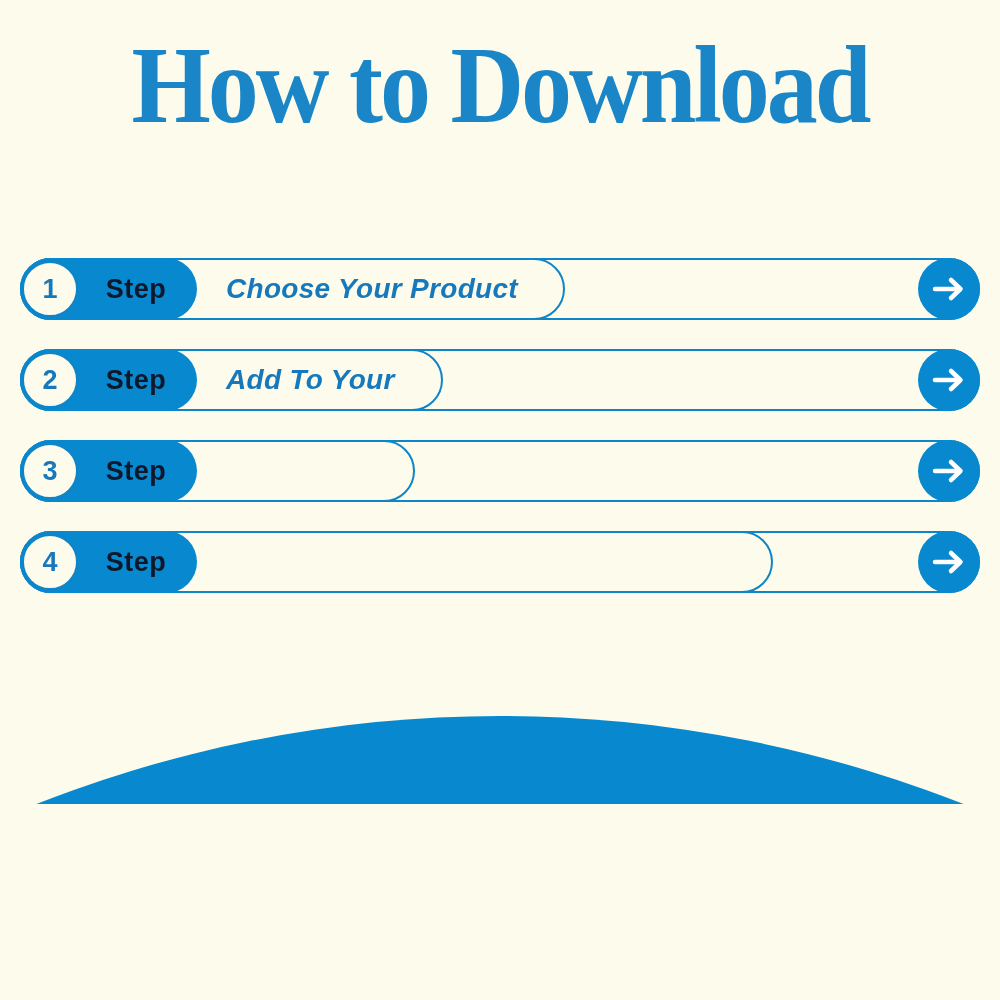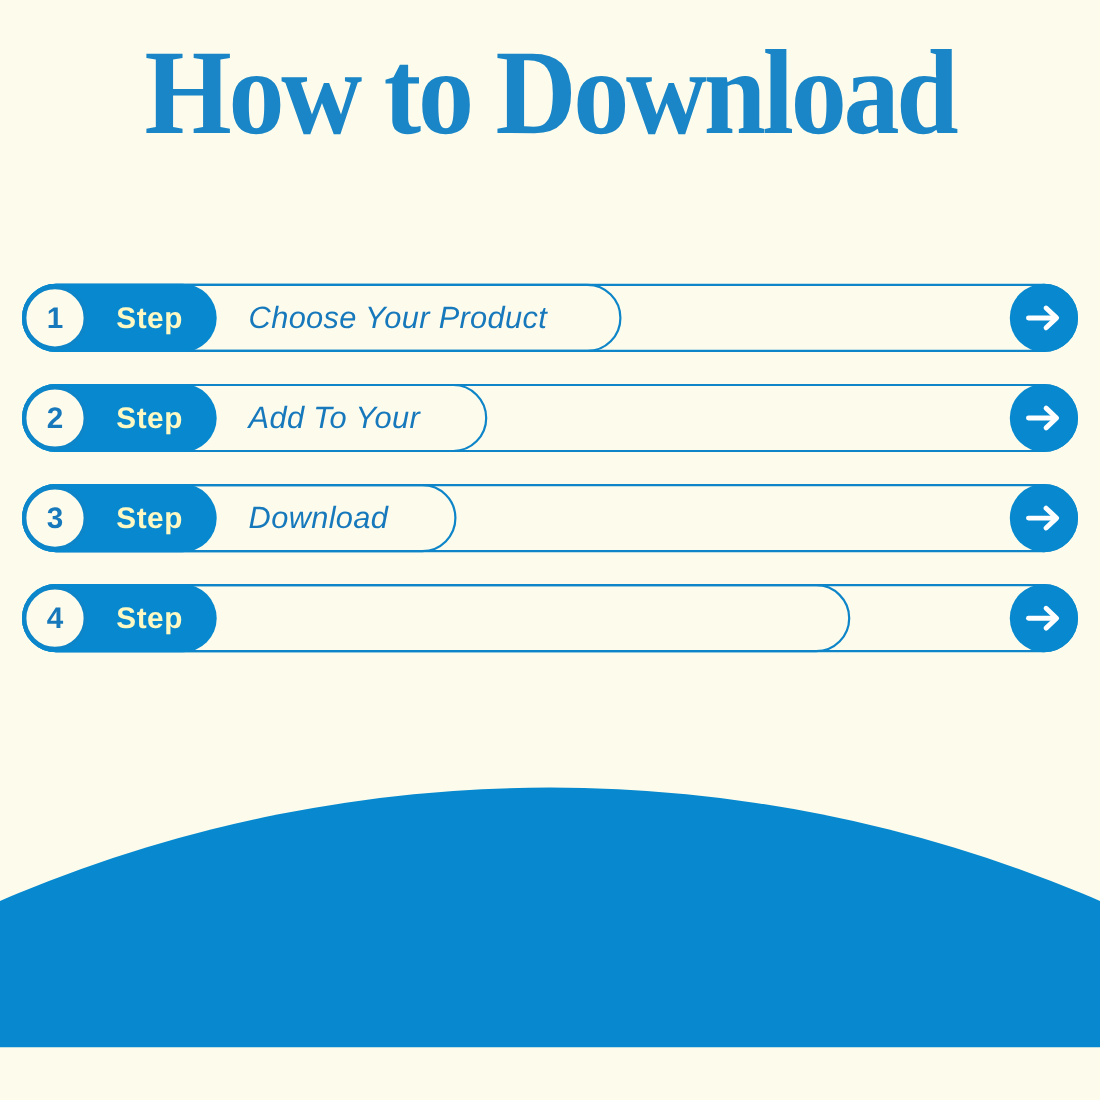--- a/index.html
+++ b/index.html
@@ -9,21 +9,21 @@
   body {
     width: 1000px;
     height: 1000px;
     overflow: hidden;
     font-family: "Liberation Sans", sans-serif;
     background: var(--bg, #FDFCEC);
   }
   .canvas {
     position: relative;
     width: 1000px;
-    height: 952px;
+    height: 804px;
     overflow: hidden;
   }
   
   .title {
     position: absolute;
     top: 22px;
     left: 0;
     width: 100%;
     text-align: center;
     font-family: "Liberation Serif", serif;
@@ -79,21 +79,21 @@
     background: var(--accent, #0889CF);
     border-radius: 31px;
     z-index: 3;
     display: flex;
     align-items: center;
     justify-content: center;
     padding-left: 55px;
     box-sizing: border-box;
   }
   .step-pill .step-label {
-    color: #fef9c3;
+    color: #0f172a;
     font-weight: bold;
     font-size: 27px;
     letter-spacing: 0.5px;
   }
   .num-circle {
     position: absolute;
     top: 2px;
     left: 1px;
     width: 52px;
     height: 52px;
@@ -110,21 +110,21 @@
   }
   .step-desc {
     position: absolute;
     left: 206px;
     top: 0;
     bottom: 0;
     display: flex;
     align-items: center;
     z-index: 3;
     font-style: italic;
-    font-weight: normal;
+    font-weight: bold;
     font-size: 28px;
     letter-spacing: 0.3px;
     color: var(--text, #1779BC);
     white-space: nowrap;
   }
   .arrow-circle {
     position: absolute;
     top: 0;
     right: 0;
     width: 62px;
@@ -200,21 +200,20 @@
 
   <div class="step-row row-2">
     <div class="outer-outline"></div>
     <div class="inner-pill"></div>
     <div class="step-pill">
       <span class="step-label">Step</span>
     </div>
     <div class="num-circle">
       <span>3</span>
     </div>
-    <div class="step-desc">Download</div>
     <div class="arrow-circle">
       <span>
         <svg width="34" height="26" viewBox="0 0 34 26">
           <line x1="3" y1="13" x2="28" y2="13" stroke="#FFFFFF" stroke-width="4.5" stroke-linecap="round"></line>
           <polyline points="19,4 28.5,13 19,22" fill="none" stroke="#FFFFFF" stroke-width="4.5" stroke-linecap="round" stroke-linejoin="round"></polyline>
         </svg>
       </span>
     </div>
   </div>
 

